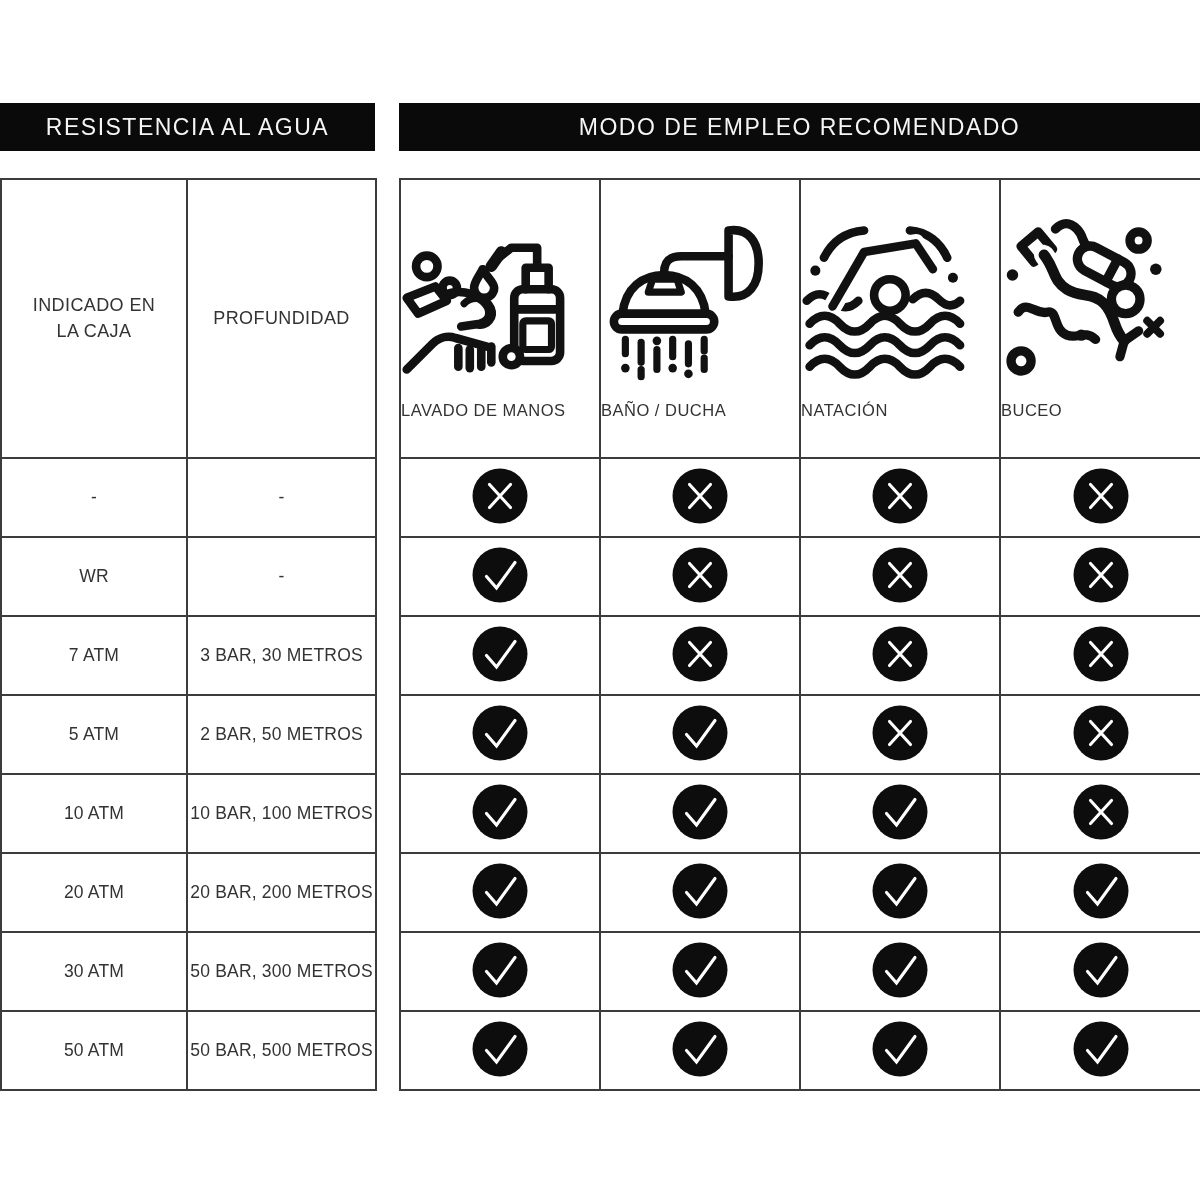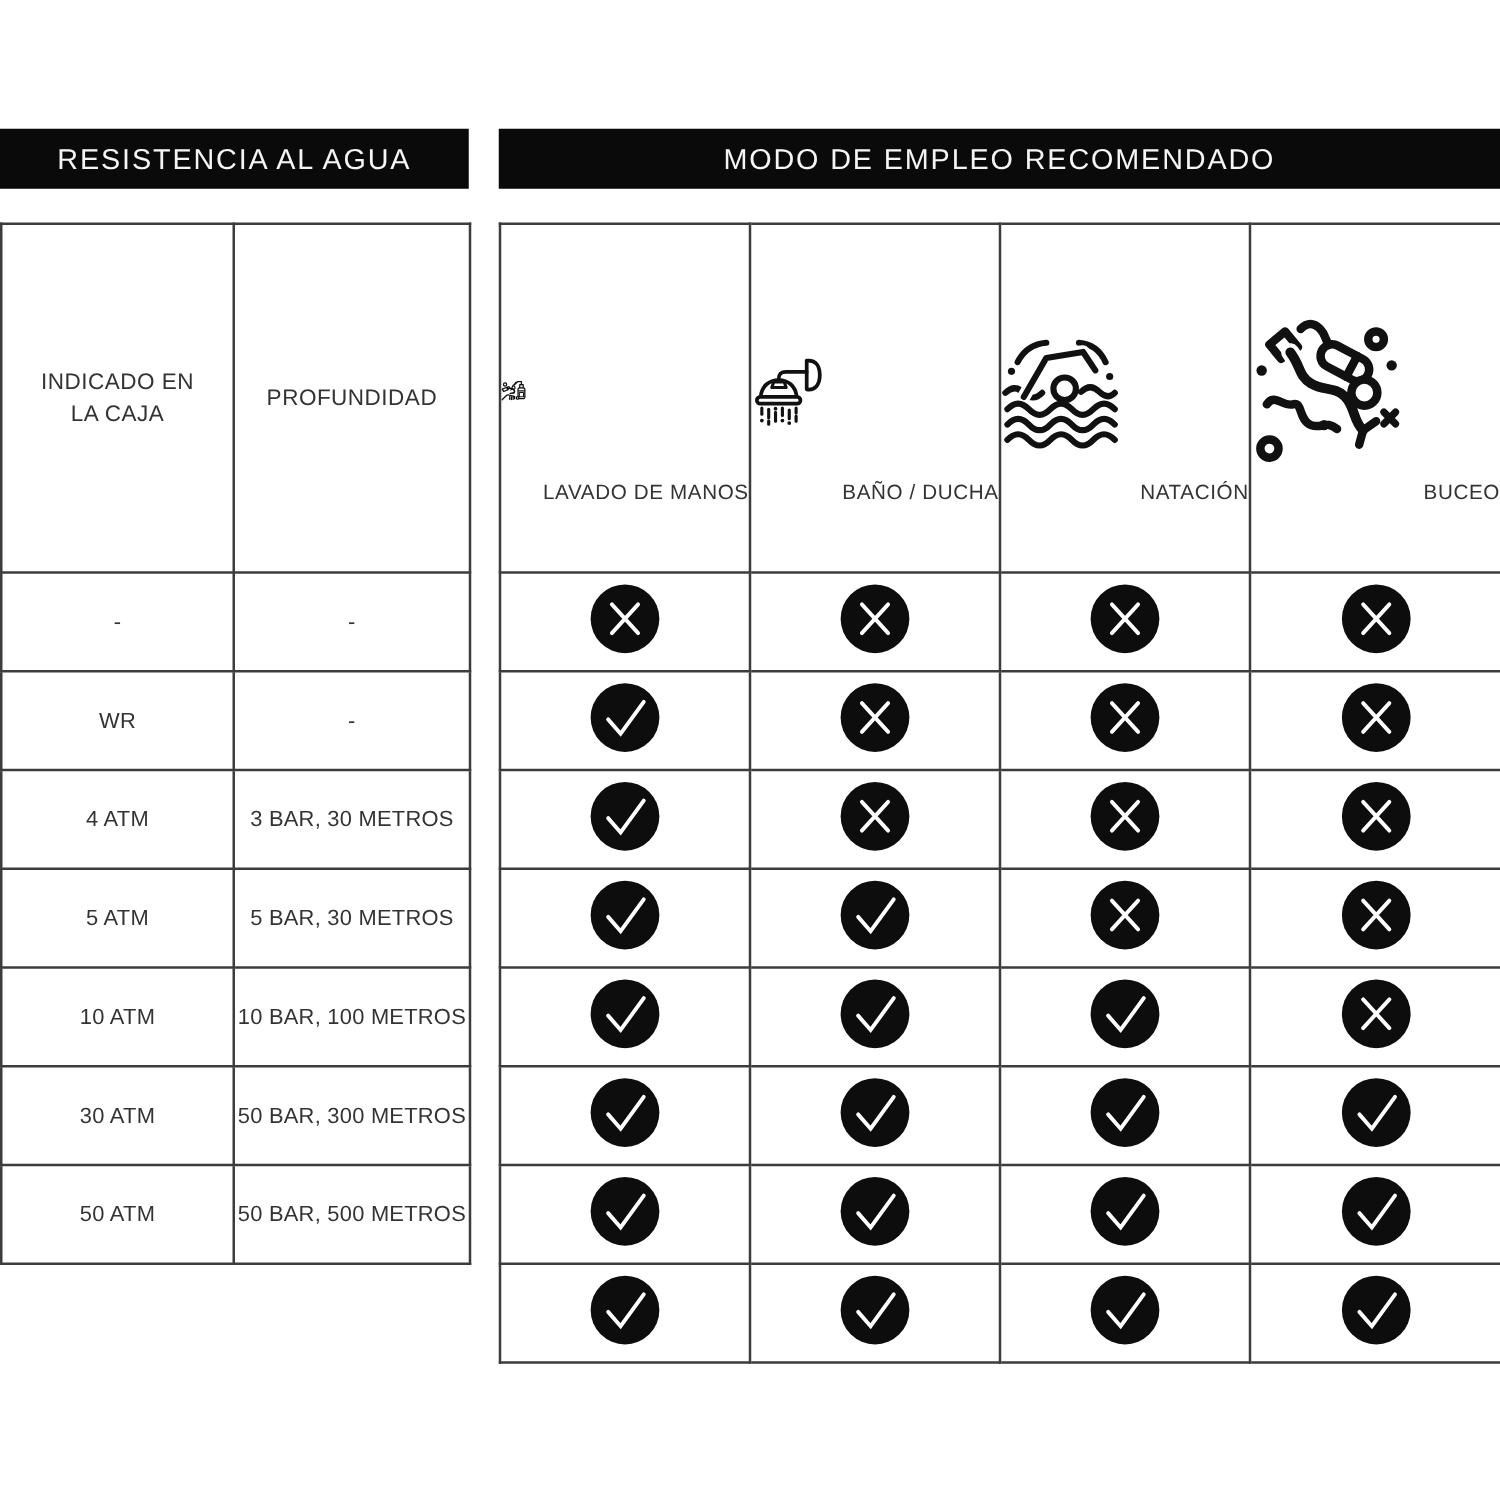--- a/index.html
+++ b/index.html
@@ -28,22 +28,22 @@
     border:2px solid var(--border);padding:0;text-align:center;vertical-align:middle;
     font-weight:normal;color:var(--text);overflow:hidden;
   }
   tr.header-row{height:279px;margin-top:20px;}
   tr.data-row{height:79px;}
 
   .t-left th{font-size:18px;line-height:1.4;letter-spacing:.4px;padding:0 22px;}
   .t-left td{font-size:17.5px;letter-spacing:.2px;padding:0 2px;white-space:nowrap;}
 
   .act{
-    height:100%;box-sizing:border-box;display:flex;flex-direction:row;
-    align-items:flex-end;justify-content:flex-end;gap:13px;padding-bottom:16px;
+    height:100%;box-sizing:border-box;display:flex;flex-direction:column;
+    align-items:flex-start;justify-content:flex-end;gap:13px;padding-bottom:16px;
   }
   .act-label{font-size:16.5px;letter-spacing:.5px;color:var(--text);white-space:nowrap;}
   .icon{color:var(--icon);}
   .icon *{vector-effect:none;}
 
   .mark{display:inline-block;width:56px;height:56px;line-height:0;}
   .mark-svg circle{fill:var(--mark-bg);}
   .mark-svg .glyph{fill:none;stroke:var(--mark-glyph);stroke-width:3.1;stroke-linecap:round;}
 </style>
 </head>
@@ -66,30 +66,34 @@
       </tr>
       <tr class="data-row">
         <td>-</td>
         <td>-</td>
       </tr>
       <tr class="data-row">
         <td>WR</td>
         <td>-</td>
       </tr>
       <tr class="data-row">
-        <td>4 ATM</td>
+        <td>7 ATM</td>
         <td>3 BAR, 30 METROS</td>
       </tr>
       <tr class="data-row">
         <td>5 ATM</td>
-        <td>5 BAR, 30 METROS</td>
+        <td>2 BAR, 50 METROS</td>
       </tr>
       <tr class="data-row">
         <td>10 ATM</td>
         <td>10 BAR, 100 METROS</td>
+      </tr>
+      <tr class="data-row">
+        <td>20 ATM</td>
+        <td>20 BAR, 200 METROS</td>
       </tr>
       <tr class="data-row">
         <td>30 ATM</td>
         <td>50 BAR, 300 METROS</td>
       </tr>
       <tr class="data-row">
         <td>50 ATM</td>
         <td>50 BAR, 500 METROS</td>
       </tr>
     </tbody>

